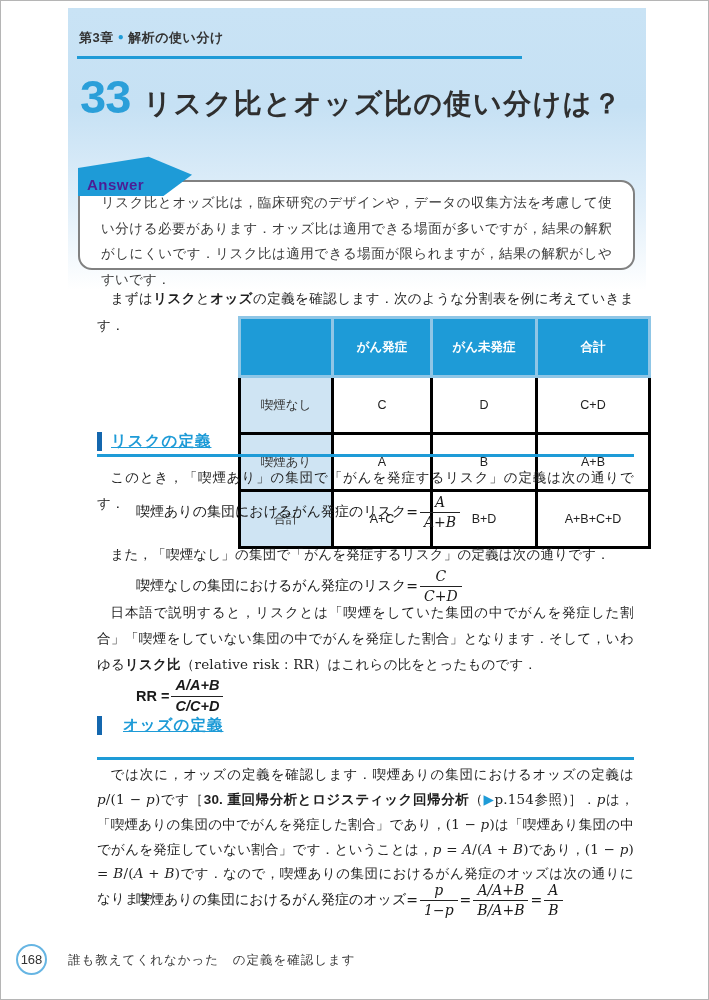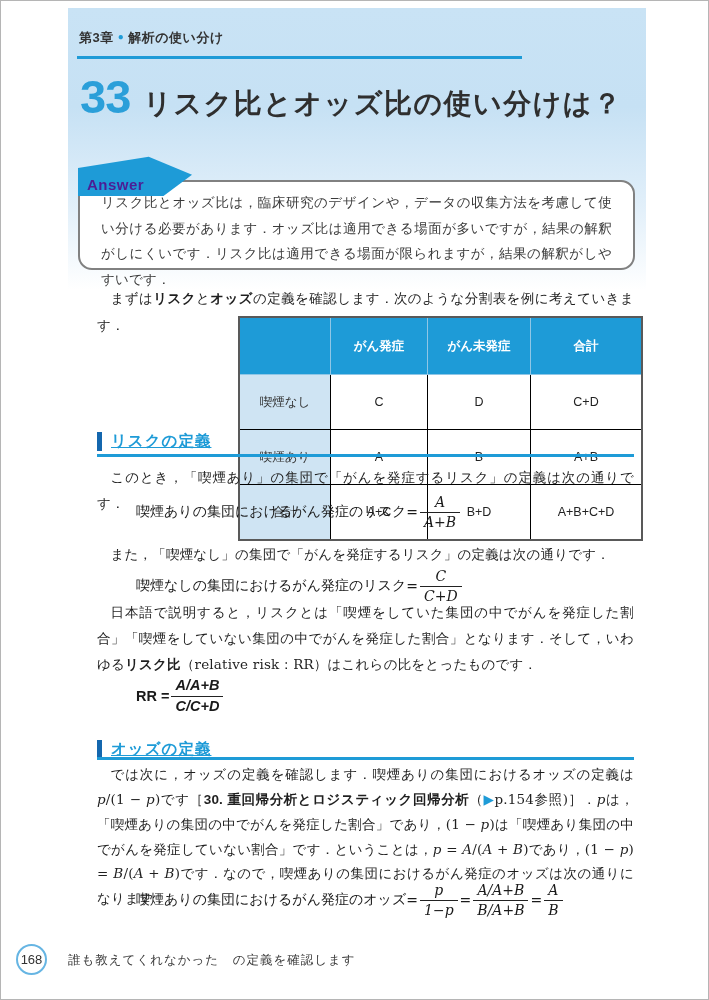--- a/index.html
+++ b/index.html
@@ -24,21 +24,21 @@
   
   .para{position:absolute;left:96px;width:537px;font-family:"DejaVu Serif","Liberation Serif",serif;
         font-size:13.5px;line-height:26px;color:#1f1f1f;text-align:justify;text-indent:1em;letter-spacing:.2px;}
   .b{font-weight:bold;}
   .it{font-style:italic;font-family:"DejaVu Serif","Liberation Serif",serif;}
   .acc{color:#1e9bd7;}
   .gothic-b{font-weight:bold;font-family:"Liberation Sans","DejaVu Sans",sans-serif;}
   
   .tblwrap{position:absolute;left:237px;top:315px;}
   table.ct{border-collapse:collapse;border:2px solid #595959;font-size:12.5px;}
-  table.ct th,table.ct td{border:1px solid #000000;text-align:center;padding:16px;}
+  table.ct th,table.ct td{border:3px solid #000000;text-align:center;padding:16px;}
   table.ct th{background:#1e9bd7;color:#fff;font-weight:bold;height:24px;border-color:#8fc6e6;}
   table.ct td{height:22px;background:#fff;color:#222;}
   table.ct td.rowhead{background:#cfe4f3;color:#333;}
   .c1{width:58px;}.c2{width:64px;}.c3{width:70px;}.c4{width:78px;}
   
   .sect{position:absolute;left:96px;display:flex;align-items:center;}
   .sect .bar{width:5px;height:19px;background:#1467ae;margin-right:9px;}
   .sect .label{font-size:15.5px;font-weight:bold;color:#1e9bd7;letter-spacing:1px;text-decoration:underline;}
   .sect-line{position:absolute;left:96px;width:537px;height:2.5px;background:#1e9bd7;}
   
@@ -144,21 +144,21 @@
   <div class="para" style="top:598px;"><span>日本語で説明すると，リスクとは「喫煙をしていた集団の中でがんを発症した割合」「喫煙をしていない集団の中でがんを発症した割合」となります．そして，いわゆる</span><span class="b gothic-b">リスク比</span><span>（relative risk：RR）はこれらの比をとったものです．</span></div>
 
   <div class="formula f-sans" style="left:135px;top:672px;height:46px;font-size:14.5px;">
       <span>RR = </span>
       <span class="frac">
         <span class="num">A/A+B</span>
         <span class="den">C/C+D</span>
       </span>
     </div>
 
-  <div class="sect" style="top:738px;">
+  <div class="sect" style="top:714px;gap:12px;">
     <span class="bar"></span>
     <span class="label">オッズの定義</span>
   </div>
   <div class="sect-line" style="top:756px;"></div>
 
   <div class="para" style="top:761px;line-height:24.5px;"><span>では次に，オッズの定義を確認します．喫煙ありの集団におけるオッズの定義は</span><span class="it">p</span><span>/(1 − </span><span class="it">p</span><span>)です［</span><span class="b gothic-b">30. 重回帰分析とロジスティック回帰分析</span><span>（</span><span class="acc">▶</span><span>p.154参照)］．</span><span class="it">p</span><span>は，「喫煙ありの集団の中でがんを発症した割合」であり，(1 − </span><span class="it">p</span><span>)は「喫煙あり集団の中でがんを発症していない割合」です．ということは，</span><span class="it">p</span><span> = </span><span class="it">A</span><span>/(</span><span class="it">A</span><span> + </span><span class="it">B</span><span>)であり，(1 − </span><span class="it">p</span><span>) = </span><span class="it">B</span><span>/(</span><span class="it">A</span><span> + </span><span class="it">B</span><span>)です．なので，喫煙ありの集団におけるがん発症のオッズは次の通りになります．</span></div>
 
   <div class="formula" style="left:135px;top:876px;height:46px;">
       <span>喫煙ありの集団におけるがん発症のオッズ</span>
       <span> = </span>

